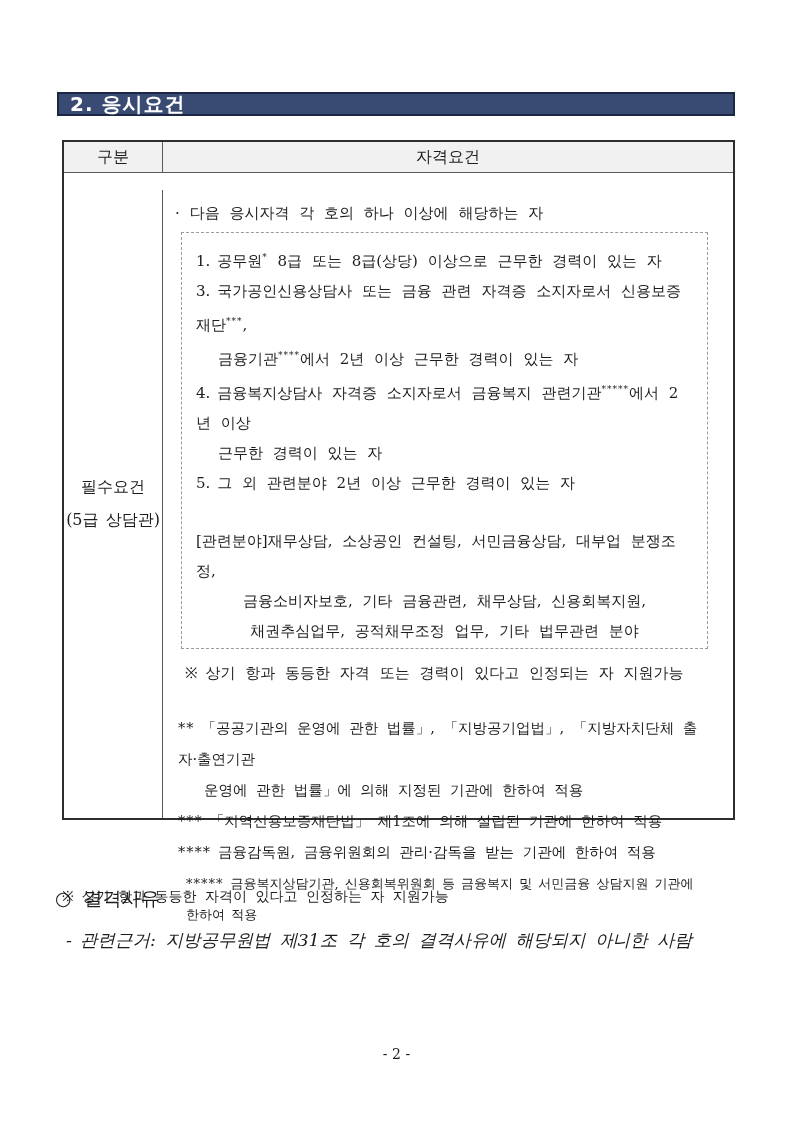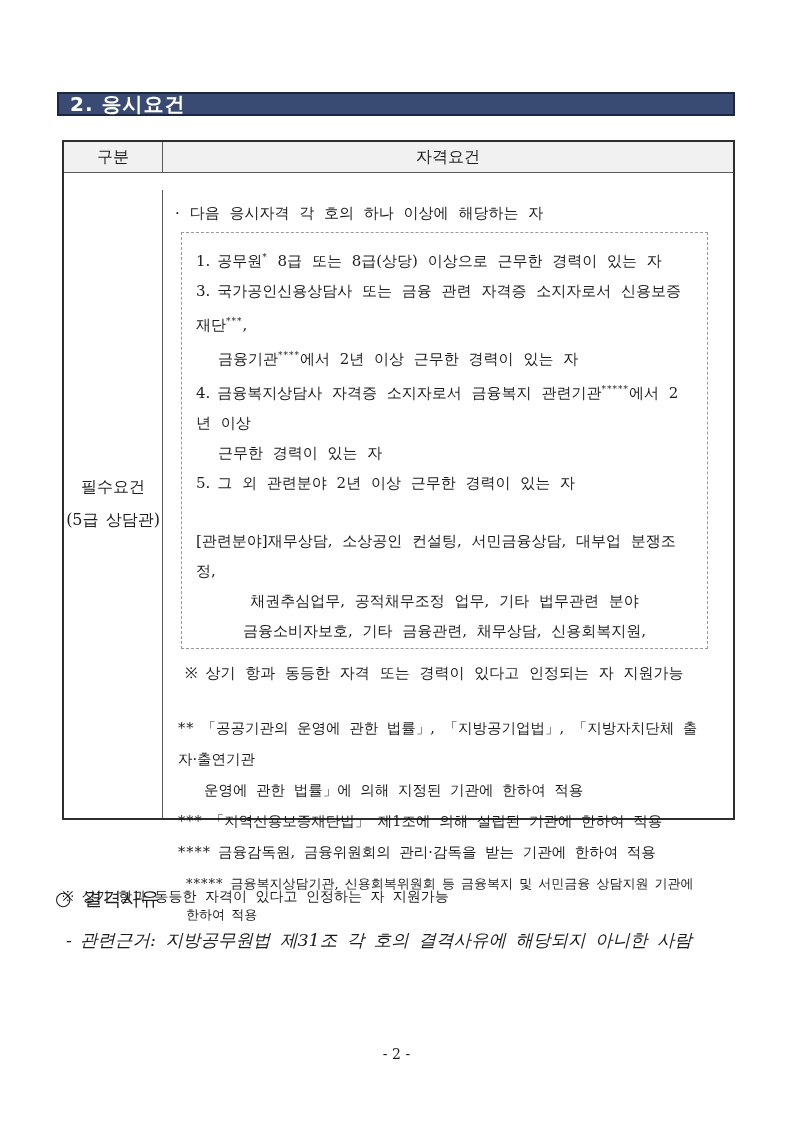--- a/index.html
+++ b/index.html
@@ -91,22 +91,22 @@
               <div class="req-item">
                 <div class="item-line"><span class="marker">4.</span><span>금융복지상담사 자격증 소지자로서 금융복지 관련기관</span><sup>*****</sup><span>에서 2년 이상</span></div>
                 <div class="item-line cont"><span>근무한 경력이 있는 자</span></div>
               </div>
               <div class="req-item">
                 <div class="item-line"><span class="marker">5.</span><span>그 외 관련분야 2년 이상 근무한 경력이 있는 자</span></div>
               </div>
             </div>
           <div class="related-block">
               <div class="related-line"><span class="marker">[관련분야]</span><span>재무상담, 소상공인 컨설팅, 서민금융상담, 대부업 분쟁조정,</span></div>
+              <div class="related-line cont">금융소비자보호, 기타 금융관련, 채무상담, 신용회복지원,</div>
               <div class="related-line cont">채권추심업무, 공적채무조정 업무, 기타 법무관련 분야</div>
-              <div class="related-line cont">금융소비자보호, 기타 금융관련, 채무상담, 신용회복지원,</div>
             </div>
         </div>
         <div class="table-note">
           <span class="note-marker">※</span><span>상기 항과 동등한 자격 또는 경력이 있다고 인정되는 자 지원가능</span>
         </div>
         <div class="footnotes">
             <div class="footnote">
               <div class="fn-line"><span class="fn-marker">**</span><span>「공공기관의 운영에 관한 법률」, 「지방공기업법」, 「지방자치단체 출자·출연기관</span></div>
               <div class="fn-line cont"><span>운영에 관한 법률」에 의해 지정된 기관에 한하여 적용</span></div>
             </div>

